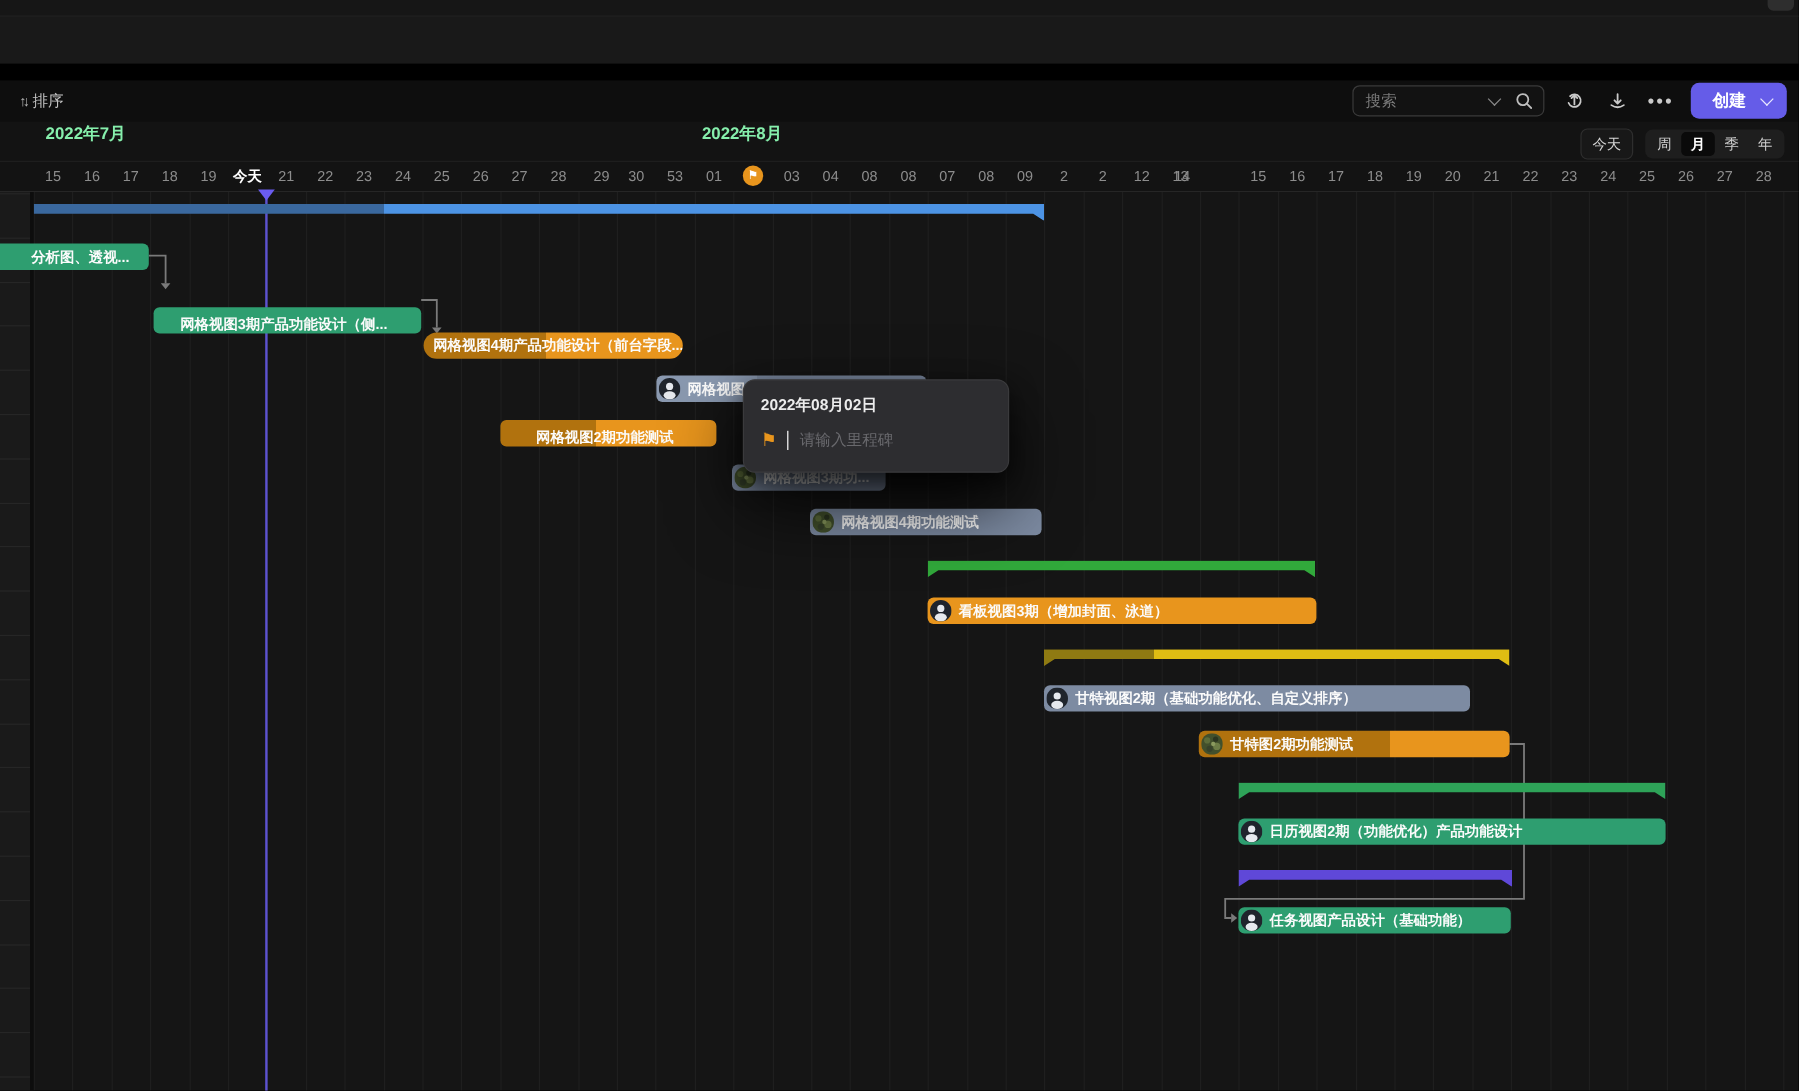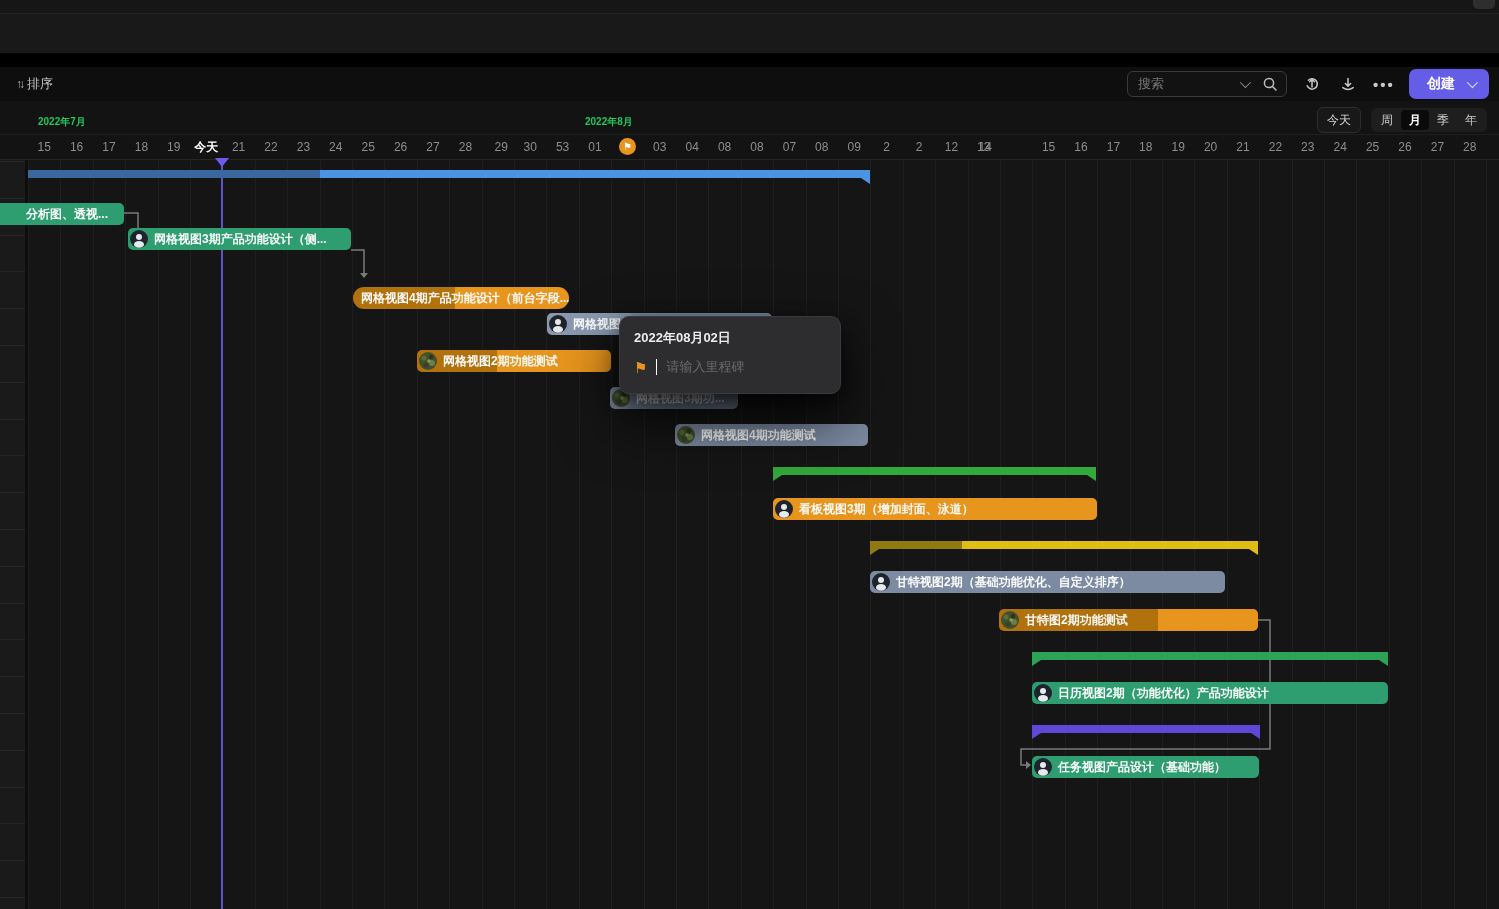--- a/index.html
+++ b/index.html
@@ -19,21 +19,21 @@
   #search-box .label{flex:1;}
   .chev{width:7px;height:7px;border-right:1.5px solid #9a9a9a;border-bottom:1.5px solid #9a9a9a;transform:rotate(45deg) translateY(-2px);display:inline-block;}
   #search-box .chev{margin-right:14px;border-color:#8a8a8a;}
   .icon-btn{display:flex;align-items:center;justify-content:center;width:22px;height:22px;color:#c9c9c9;}
   #more-button{color:#c9c9c9;font-size:15px;letter-spacing:2px;font-weight:700;}
   #create-button{display:flex;align-items:center;gap:12px;height:30px;padding:0 14px 0 18px;background:#655CE8;border-radius:7px;color:#fff;font-size:14px;font-weight:700;}
   #create-button .chev{border-color:#e8e8ff;}
 
   
   #tl-header{position:absolute;left:0;top:101px;width:1499px;height:58px;background:#131313;}
-  .month-label{position:absolute;top:14px;font-size:10px;font-weight:700;color:#22c55e;}
+  .month-label{position:absolute;top:2px;font-size:14px;font-weight:700;color:#86efac;}
   #month-divider{position:absolute;left:0;top:33px;width:1499px;height:1px;background:#1e1e1e;}
   #day-row{position:absolute;left:0;top:34px;width:1499px;height:24px;}
   .day{position:absolute;top:0;height:24px;display:flex;align-items:center;justify-content:center;font-size:12px;color:#8d8d8d;}
   .day.today{color:#fff;font-weight:700;}
   #flag-marker{position:absolute;width:17px;height:17px;border-radius:50%;background:#E8951D;display:flex;align-items:center;justify-content:center;color:#fff;font-size:10px;line-height:1;}
   #header-right{position:absolute;right:12px;top:6px;display:flex;align-items:center;gap:10px;}
   #today-button{height:24px;padding:0 9px;display:flex;align-items:center;border:1px solid #2e2e2e;border-radius:6px;background:#181818;color:#d6d6d6;font-size:12px;}
   #view-switcher{height:24px;display:flex;align-items:center;background:#1e1e1e;border-radius:6px;padding:2px;box-sizing:border-box;}
   .view-tab{width:28px;height:20px;display:flex;align-items:center;justify-content:center;color:#cfcfcf;font-size:12px;border-radius:4px;}
   .view-tab.active{background:#0a0a0a;color:#fff;font-weight:700;}
@@ -244,45 +244,45 @@
         <polyline points="351,90 364,90 364,113" fill="none" stroke="#7a7a7a" stroke-width="1.5"></polyline>
         <polygon points="360,113 368,113 364,118" fill="#7a7a7a"></polygon>
         <polyline points="1258,460 1270,460 1270,589 1021,589 1021,605 1026,605" fill="none" stroke="#7a7a7a" stroke-width="1.5"></polyline>
         <polygon points="1026,601 1026,609 1031,605" fill="#7a7a7a"></polygon>
       </svg>
     <div id="bars-layer">
         <div class="summary-bar clip-right" style="left: 28px; top: 10px; width: 842px; background: linear-gradient(90deg, rgb(58, 104, 158) 0px, rgb(58, 104, 158) 292px, rgb(76, 147, 228) 292px, rgb(76, 147, 228) 100%);"></div>
         <div class="task-bar" style="left: -6px; top: 43px; width: 130px; background: rgb(46, 158, 112); padding-left: 32px;">
           <span>分析图、透视...</span>
         </div>
-        <div class="task-bar" style="left: 128px; top: 68px; width: 223px; background: rgb(46, 158, 112);">
+        <div class="task-bar" style="left: 128px; top: 96px; width: 223px; background: rgb(46, 158, 112); flex-direction: column;">
           <svg width="18" height="18" viewBox="0 0 18 18">
             <circle cx="9" cy="9" r="9" fill="#1f242c"></circle>
             <circle cx="9" cy="7" r="3" fill="#e6e9ee"></circle>
             <ellipse cx="9" cy="14.4" rx="5" ry="3.4" fill="#e6e9ee"></ellipse>
           </svg>
           <span>网格视图3期产品功能设计（侧...</span>
         </div>
-        <div class="task-bar" style="left: 353px; top: 127px; width: 216px; background: linear-gradient(90deg, rgb(177, 114, 14) 0px, rgb(177, 114, 14) 102px, rgb(232, 149, 29) 102px, rgb(232, 149, 29) 100%); border-radius: 11px;">
+        <div class="task-bar" style="left: 353px; top: 117px; width: 216px; background: linear-gradient(90deg, rgb(177, 114, 14) 0px, rgb(177, 114, 14) 102px, rgb(232, 149, 29) 102px, rgb(232, 149, 29) 100%); border-radius: 11px;">
           <svg width="18" height="18" viewBox="0 0 18 18">
             <circle cx="9" cy="9" r="9" fill="#1f242c"></circle>
             <circle cx="9" cy="7" r="3" fill="#e6e9ee"></circle>
             <ellipse cx="9" cy="14.4" rx="5" ry="3.4" fill="#e6e9ee"></ellipse>
           </svg>
           <span>网格视图4期产品功能设计（前台字段...</span>
         </div>
         <div class="task-bar" style="left: 547px; top: 153px; width: 225px; background: linear-gradient(90deg, rgb(138, 153, 176) 0px, rgb(138, 153, 176) 84px, rgb(125, 139, 162) 84px, rgb(125, 139, 162) 100%);">
           <svg width="18" height="18" viewBox="0 0 18 18">
             <circle cx="9" cy="9" r="9" fill="#1f242c"></circle>
             <circle cx="9" cy="7" r="3" fill="#e6e9ee"></circle>
             <ellipse cx="9" cy="14.4" rx="5" ry="3.4" fill="#e6e9ee"></ellipse>
           </svg>
           <span>网格视图5期产品设计（子表组...</span>
         </div>
-        <div class="task-bar" style="left: 417px; top: 190px; width: 194px; background: linear-gradient(90deg, rgb(177, 114, 14) 0px, rgb(177, 114, 14) 80px, rgb(232, 149, 29) 80px, rgb(232, 149, 29) 100%);">
+        <div class="task-bar" style="left: 417px; top: 190px; width: 180px; background: linear-gradient(90deg, rgb(177, 114, 14) 0px, rgb(177, 114, 14) 80px, rgb(232, 149, 29) 80px, rgb(232, 149, 29) 100%); flex-direction: column;">
           <svg width="18" height="18" viewBox="0 0 18 18">
             <circle cx="9" cy="9" r="9" fill="#42502c"></circle>
             <circle cx="5" cy="6" r="2.6" fill="#5c6c3a"></circle>
             <circle cx="12" cy="5" r="2.2" fill="#2b3520"></circle>
             <circle cx="13" cy="11" r="3" fill="#6d7d46"></circle>
             <circle cx="7" cy="13" r="2.6" fill="#37422a"></circle>
             <circle cx="10" cy="9" r="1.8" fill="#8a9a5e"></circle>
           </svg>
           <span>网格视图2期功能测试</span>
         </div>

